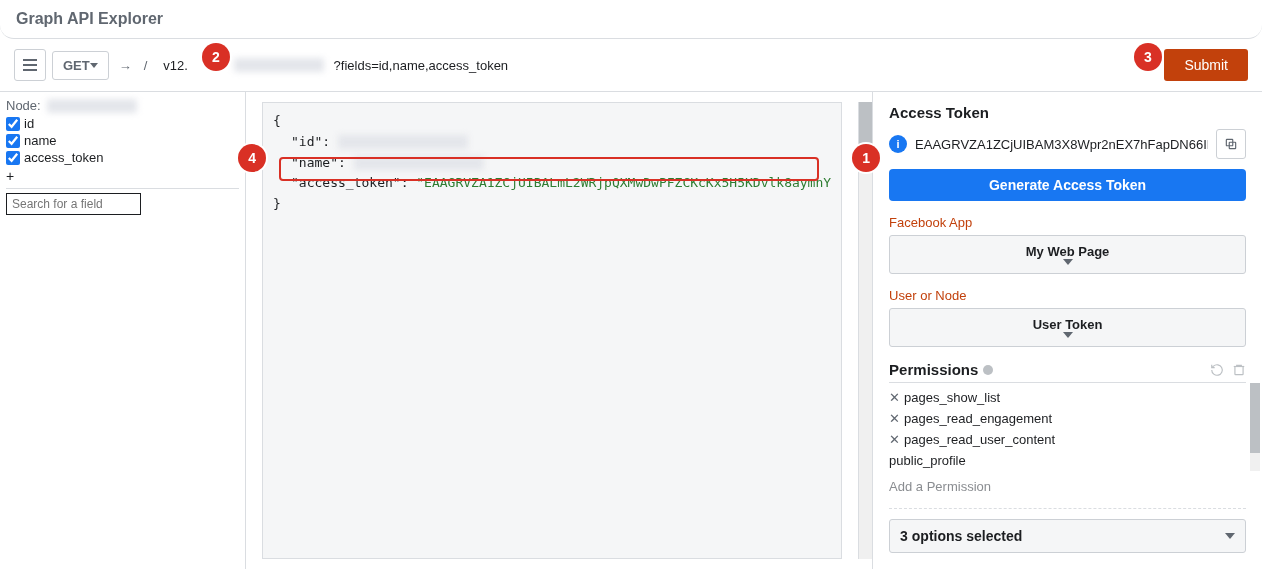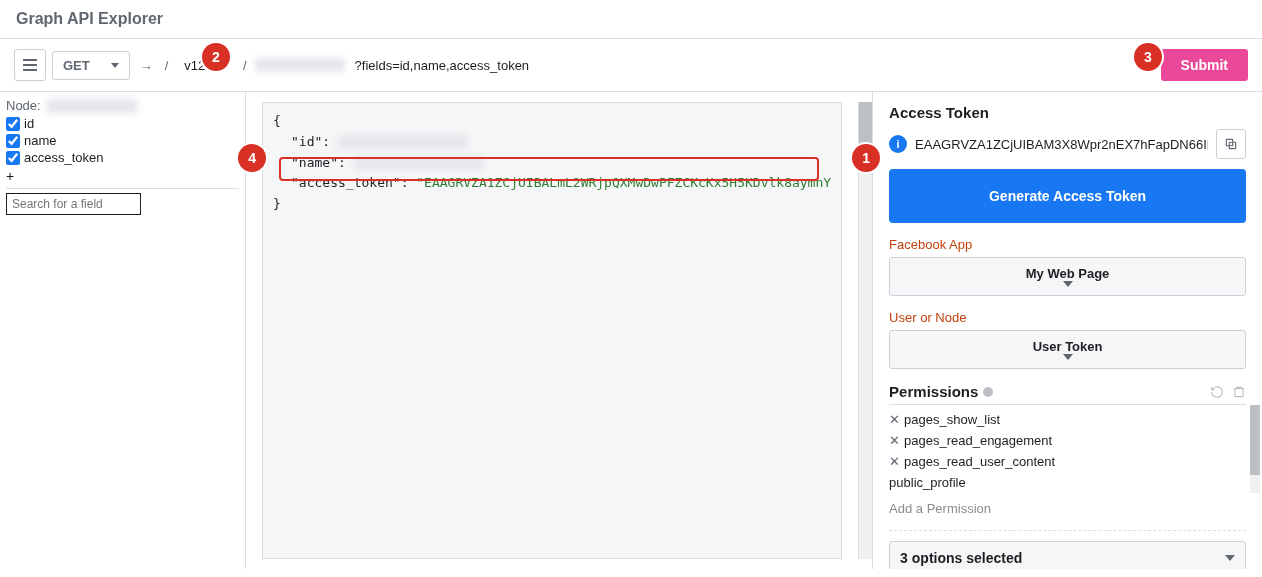--- a/index.html
+++ b/index.html
@@ -1,31 +1,31 @@
 <!DOCTYPE html>
 <html><head>
   <meta charset="utf-8">
   <style>
     * { box-sizing: border-box; margin: 0; padding: 0; }
     body { font-family: -apple-system, BlinkMacSystemFont, "Segoe UI", Helvetica, Arial, sans-serif; font-size: 13px; color: #1c1e21; background: #fff; }
     
-    .header { padding: 10px 16px; border-bottom: 1px solid #dadde1; }
+    .header { padding: 10px 16px; border-bottom: 1px solid #dadde1; border-radius: 14px; }
     .header-title { font-size: 16px; font-weight: 600; color: #606770; }
     
     .toolbar { display: flex; align-items: center; padding: 10px 14px; border-bottom: 1px solid #dadde1; gap: 6px; position: relative; }
     .hamburger { width: 32px; height: 32px; border: 1px solid #ccd0d5; border-radius: 3px; display: flex; flex-direction: column; justify-content: center; align-items: center; gap: 3px; cursor: pointer; background: #fff; }
     .hamburger span { width: 14px; height: 2px; background: #606770; }
-    .method-select { border: 1px solid #ccd0d5; border-radius: 3px; padding: 6px 10px; background: #fff; font-size: 13px; font-weight: 600; color: #606770; cursor: pointer; display: flex; align-items: center; gap: 21px; }
+    .method-select { border: 1px solid #ccd0d5; border-radius: 3px; padding: 6px 10px; background: #fff; font-size: 13px; font-weight: 600; color: #606770; cursor: pointer; display: flex; align-items: center; gap: 0; }
     .arrow-sep { color: #606770; padding: 0 4px; }
     .slash { color: #606770; padding: 0 2px; }
     .version-box { padding: 6px 8px; font-size: 13px; color: #1c1e21; position: relative; }
     .redact { display: inline-block; background: #e4e6eb; filter: blur(3px); border-radius: 2px; }
     .query-input { flex: 1; border: none; color: #1c1e21; font-size: 13px; padding: 6px 4px; outline: none; }
     .redact2 { display:inline-block; width: 90px; height: 14px; background: #e4e6eb; filter: blur(3px); vertical-align: middle; border-radius: 2px;}
-    .submit-btn { background: #ec4899; color: #fff; border: none; border-radius: 3px; padding: 8px 20px; font-size: 14px; font-weight: 700; cursor: pointer; }
+    .submit-btn { background: #c2410c; color: #fff; border: none; border-radius: 3px; padding: 8px 20px; font-size: 14px; font-weight: 400; cursor: pointer; }
     
     .main { display: flex; height: calc(100vh - 100px); }
     .left-col { width: 252px; border-right: 1px solid #dadde1; padding: 6px 6px; }
     .node-label { font-size: 13px; color: #606770; display: flex; align-items: center; gap: 6px;}
     .node-label .redact { width: 90px; height: 14px; }
     .field-list { margin-top: 2px; }
     .field-item { display: flex; align-items: center; gap: 4px; padding: 1px 0; font-size: 13px; color: #1c1e21; }
     .field-item input[type="checkbox"] { width: 14px; height: 14px; accent-color: #1877f2; cursor: pointer; }
     .plus-btn { padding: 2px 0; font-size: 14px; cursor: pointer; color: #1c1e21; }
     .divider-line { border: none; border-top: 1px solid #dadde1; margin: 2px 0 4px 0; }
@@ -39,21 +39,21 @@
     .highlight-box { position: absolute; border: 2px solid #d93025; border-radius: 4px; pointer-events: none; }
     .scrollbar-v { width: 14px; background: #f0f0f0; border-left: 1px solid #dadde1; margin: 10px 0; display:flex; flex-direction:column;}
     .scrollbar-thumb { width: 100%; height: 60px; background: #bcc0c4; }
     
     .right-col { width: 398px; padding: 12px 16px; overflow-y: auto; }
     .section-title { font-size: 15px; font-weight: 600; color: #1c1e21; margin-bottom: 8px; }
     .token-row { display: flex; align-items: center; gap: 8px; margin-bottom: 10px; }
     .info-icon { width: 18px; height: 18px; border-radius: 50%; background: #1877f2; color: #fff; font-size: 11px; display: flex; align-items: center; justify-content: center; flex-shrink: 0; font-weight:bold;}
     .token-text { flex: 1; font-size: 13px; color: #1c1e21; white-space: nowrap; overflow: hidden; }
     .copy-btn { width: 30px; height: 30px; border: 1px solid #ccd0d5; border-radius: 3px; display:flex; align-items:center; justify-content:center; cursor:pointer; background:#fff;}
-    .generate-btn { width: 100%; background: #1877f2; color: #fff; border: none; border-radius: 4px; padding: 19px; font-size: 14px; font-weight: 600; cursor: pointer; margin-bottom: 14px; }
+    .generate-btn { width: 100%; background: #1877f2; color: #fff; border: none; border-radius: 4px; padding: 8px; font-size: 14px; font-weight: 600; cursor: pointer; margin-bottom: 14px; }
     .dropdown-label { font-size: 13px; color: #c2410c; margin-bottom: 5px; }
     .dropdown { width: 100%; border: 1px solid #ccd0d5; background: #f5f6f7; border-radius: 3px; padding: 8px 10px; font-size: 13px; font-weight: 600; color: #1c1e21; display: flex; justify-content: space-between; align-items: center; cursor: pointer; margin-bottom: 14px; flex-direction: column;}
     .perm-header { display: flex; align-items: center; justify-content: space-between; margin-bottom: 4px;}
     .perm-title-row { display:flex; align-items:center; gap: 4px;}
     .perm-icons { display:flex; gap: 8px; color: #bcc0c4;}
     .perm-list-wrap { border-top: 1px solid #dadde1; position: relative;}
     .perm-list { padding-top: 4px; }
     .perm-item { display: flex; align-items: center; gap: 4px; padding: 3px 0; font-size: 13px; }
     .perm-x { color: #606770; font-size: 13px;}
     .add-perm { color: #8a8d91; font-size: 13px; padding: 8px 0 14px 0; border-bottom: 1px dashed #dadde1; margin-bottom: 10px;}

